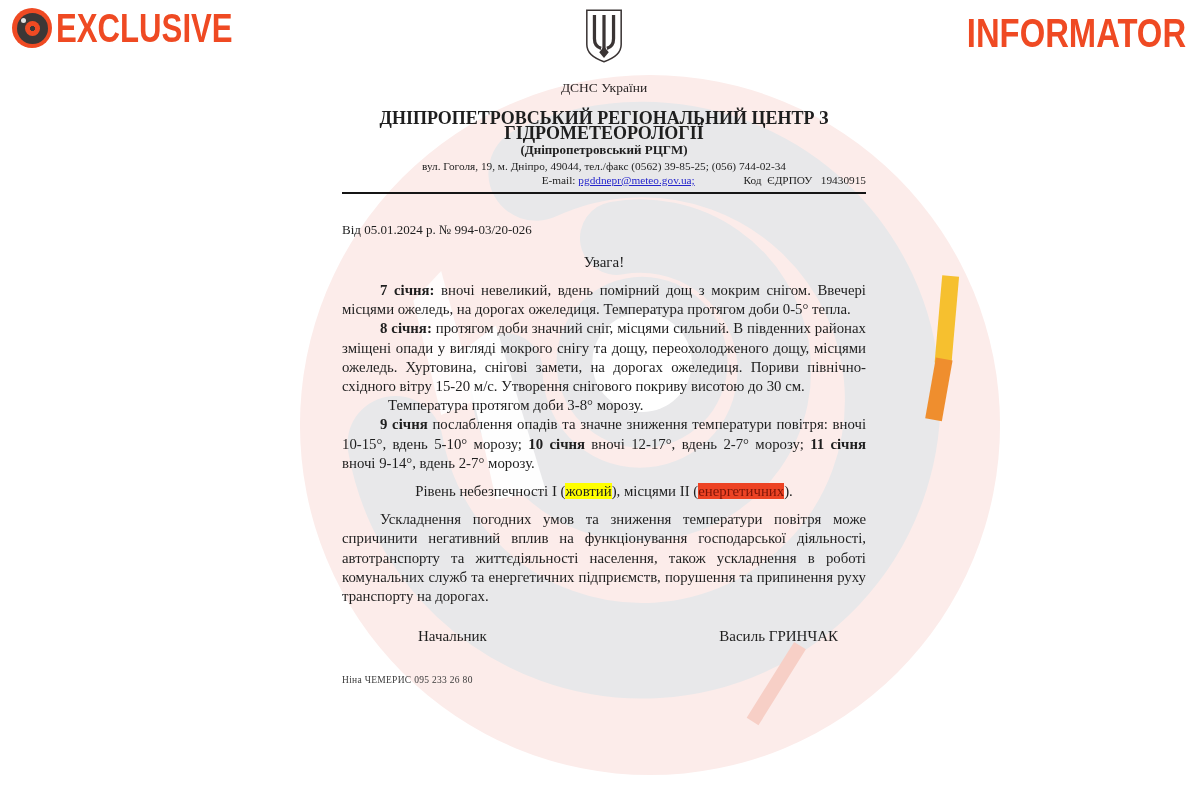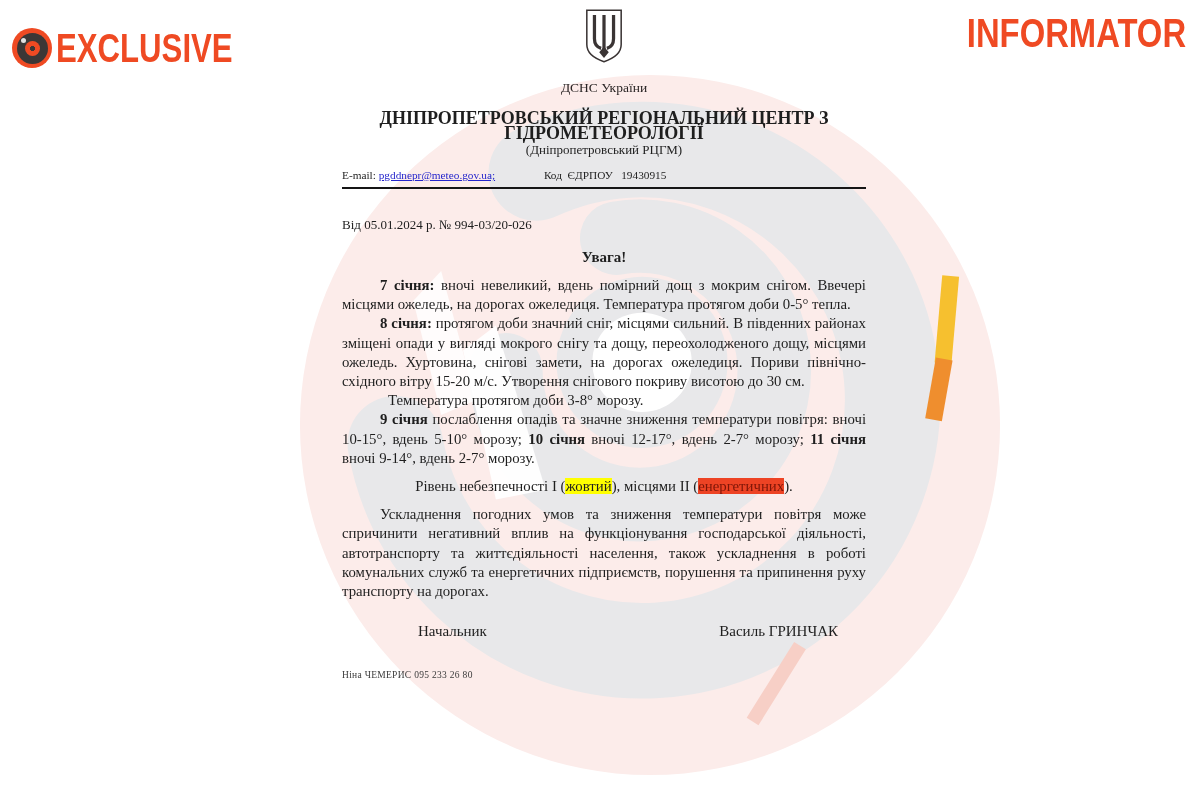--- a/index.html
+++ b/index.html
@@ -10,47 +10,47 @@
     color:#1e1e1e;
   }
   
   .watermark{position:absolute;left:292px;top:72px;width:716px;height:716px;z-index:0;}
   
   .brand-logo{position:absolute;z-index:3;display:flex;align-items:center;gap:4px;}
   .brand-text{
     font-family:"Liberation Sans","DejaVu Sans",sans-serif;
     font-weight:700;color:var(--accent);font-size:41px;line-height:40px;letter-spacing:0px;
   }
-  #logo-left{left:12px;top:28px;}
+  #logo-left{left:12px;top:8px;}
   #logo-left .brand-text{transform:scaleX(.76);transform-origin:left center;}
   #logo-right{right:14px;top:13px;}
   #logo-right .brand-text{transform:scaleX(.80);transform-origin:right center;}
   .eye-icon{width:40px;height:40px;border-radius:50%;background:var(--accent);
     display:flex;align-items:center;justify-content:center;flex:0 0 auto;}
   .eye-iris{width:31px;height:31px;border-radius:50%;background:#3c3736;position:relative;
     display:flex;align-items:center;justify-content:center;}
   .eye-pupil{width:15px;height:15px;border-radius:50%;
     background:radial-gradient(circle,#3c3736 0 2.5px,var(--accent) 2.5px 7.5px);}
   .eye-glint{position:absolute;left:4px;top:5px;width:5px;height:5px;border-radius:50%;background:#fff;opacity:.85;}
   
   .page{position:absolute;left:342px;top:0;width:524px;z-index:2;}
   .emblem-wrap{text-align:center;padding-top:8px;height:62px;}
   .trident{width:42px;height:56px;}
   .agency{text-align:center;font-size:13.5px;margin-top:10px;color:#2a2525;}
   .org-name{text-align:center;font-weight:bold;font-size:18px;margin-top:15px;line-height:15px;}
-  .org-short{text-align:center;font-weight:normal;font-size:13px;line-height:15px;margin-top:1px;}
+  .org-short{text-align:center;font-weight:bold;font-size:13px;line-height:15px;margin-top:1px;}
   .address{text-align:center;font-size:11.3px;margin-top:3px;line-height:13px;}
-  .email-line{text-align:left;font-size:11.3px;line-height:13px;margin-top:12px;}
+  .email-line{text-align:right;font-size:11.3px;line-height:13px;margin-top:1px;}
   .email-link{color:var(--link);text-decoration:underline;cursor:pointer;}
   .edrpou{white-space:pre;margin-left:46px;}
   .rule{border:none;border-top:2px solid #151515;margin:5px 0 0 0;}
   .ref-line{font-size:13px;margin-top:28px;}
   .title-block{text-align:center;margin-top:26px;font-weight:bold;font-size:15px;line-height:19.5px;}
   .doc-title{letter-spacing:.6px;font-size:15.5px;}
-  .attention{text-align:center;font-weight:bold;font-size:15px;margin-top:16px;}
+  .attention{text-align:center;font-weight:normal;font-size:15px;margin-top:16px;}
   .body-text{margin-top:10px;font-size:14.8px;line-height:19.2px;}
   .para{margin:0;text-align:justify;text-indent:38px;}
   .para-plain{margin:0;text-indent:46px;}
   .danger{margin:9px 0;text-align:center;text-indent:0;}
   .seg-b{font-weight:bold;}
   .seg-hl-yellow{background:var(--hl-yellow);}
   .seg-hl-orange{background:var(--hl-orange-bg);color:var(--hl-orange-text);}
   .signature{display:flex;justify-content:space-between;margin-top:22px;
     padding-left:76px;padding-right:28px;font-size:15px;}
   .footer-note{margin-top:30px;font-size:9.5px;color:#3a3a3a;letter-spacing:.3px;}
@@ -93,20 +93,21 @@
       <path d="M12 7 V32 Q12 40 19 42" fill="none" stroke="#3a3434" stroke-width="3.4"></path>
       <path d="M32 7 V32 Q32 40 25 42" fill="none" stroke="#3a3434" stroke-width="3.4"></path>
       <path d="M22 40 l5 6 -5 6 -5 -6 Z" fill="#3a3434"></path>
     </svg>
   </div>
 
   <div class="agency">ДСНС України</div>
 
   <div class="org-name">ДНІПРОПЕТРОВСЬКИЙ РЕГІОНАЛЬНИЙ ЦЕНТР З ГІДРОМЕТЕОРОЛОГІЇ</div>
   <div class="org-short">(Дніпропетровський РЦГМ)</div>
+  <div class="address">вул. Гоголя, 19, м. Дніпро, 49044, тел./факс (0562) 39-85-25; (056) 744-02-34</div>
   <div class="email-line">
     <span>E-mail:</span>
     <span class="email-link">pgddnepr@meteo.gov.ua;</span>
     <span class="edrpou">Код  ЄДРПОУ   19430915</span>
   </div>
   <hr class="rule">
 
   <div class="ref-line">Від 05.01.2024 р. № 994-03/20-026</div>
 
 

